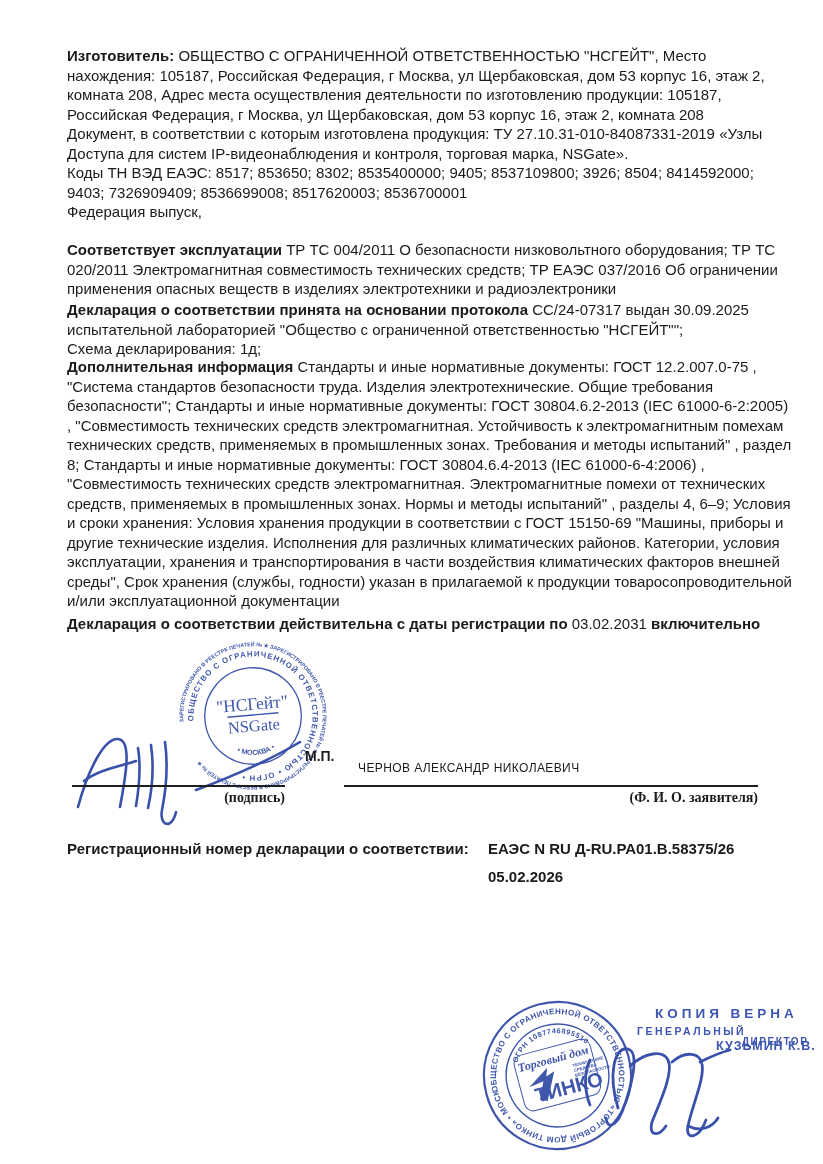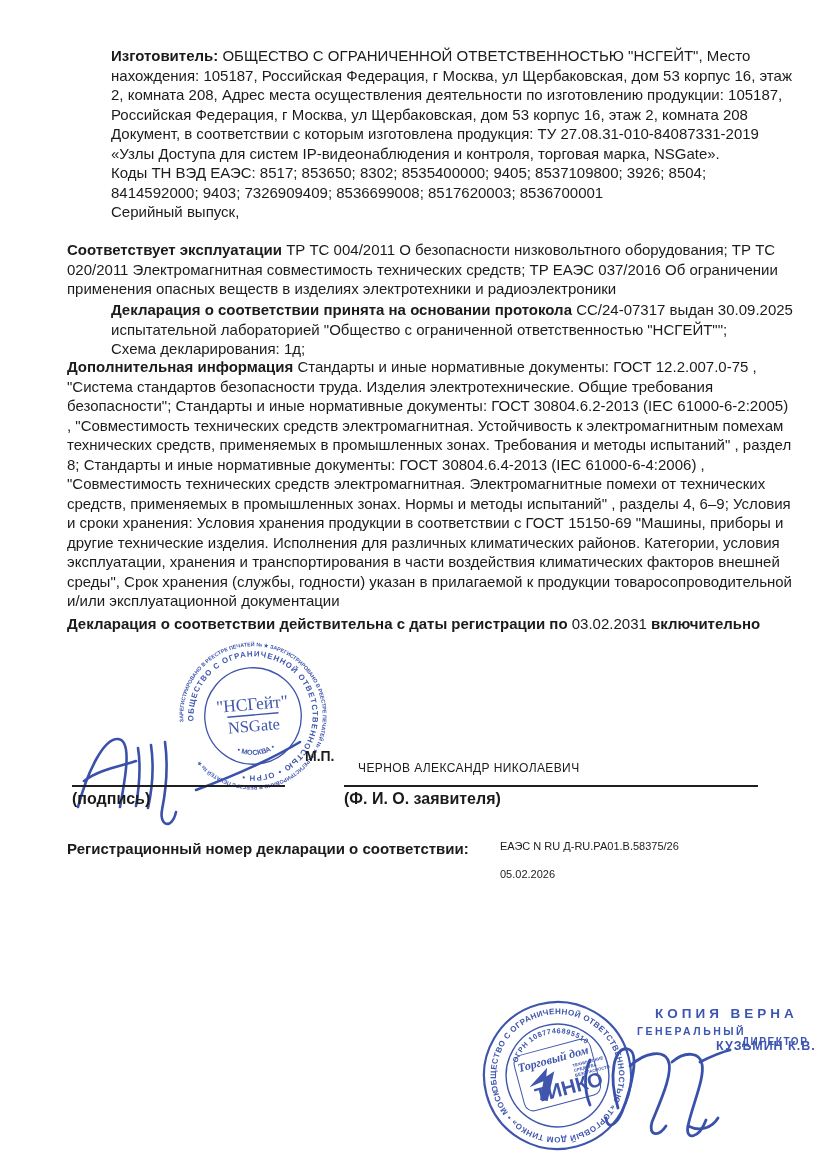--- a/index.html
+++ b/index.html
@@ -1,50 +1,50 @@
 <!DOCTYPE html>
 <html><head>
 <meta charset="utf-8">
 <style>
   html,body{margin:0;padding:0;}
   body{width:823px;height:1164px;background:#ffffff;position:relative;overflow:hidden;
        font-family:"Liberation Sans",sans-serif;color:#1b1b1b;}
   .page{position:absolute;inset:0;background:#fff;}
   .para{position:absolute;left:67px;width:726px;font-size:15px;line-height:19.5px;
         color:#1b1b1b;text-align:left;}
-  .para .seg{display:block;margin-left:44px;}
+  .para .seg{display:block;}
   .lead{font-weight:700;}
   .sigline{position:absolute;border-top:2px solid #1f1f1f;height:0;}
-  .caption{position:absolute;font-size:16px;font-weight:700;text-align:left;}
+  .caption{position:absolute;font-size:14px;font-weight:700;text-align:right;font-family:Liberation Serif, serif;}
   .mp{position:absolute;left:305px;top:748px;font-size:14px;font-weight:700;}
   .fio-name{position:absolute;left:358px;top:761px;font-size:12px;letter-spacing:.4px;}
   .reg-label{position:absolute;left:67px;font-size:15px;font-weight:700;}
-  .reg-value{position:absolute;left:500px;font-size:11px;font-weight:400;}
+  .reg-value{position:absolute;left:488px;font-size:15px;font-weight:700;}
   .stamp1{position:absolute;left:176px;top:639px;transform:rotate(-5deg);}
   .stamp2{position:absolute;left:481px;top:999px;transform:rotate(-15deg);}
   .sig-svg{position:absolute;pointer-events:none;}
   .copy1{position:absolute;left:655px;top:1006px;width:170px;font-size:13.5px;font-weight:700;
          letter-spacing:4px;color:#3d55b2;}
   .copy2a{position:absolute;left:637px;top:1025px;font-size:10.5px;font-weight:700;
           letter-spacing:2.5px;color:#3d55b2;}
   .copy2b{position:absolute;left:742px;top:1036px;font-size:10px;font-weight:700;
           letter-spacing:1.5px;color:#3d55b2;}
   .copy3{position:absolute;left:716px;top:1039px;font-size:12.5px;font-weight:700;
          letter-spacing:1px;color:#3d55b2;text-align:right;}
 </style>
 </head>
 <body>
 
 <div class="page">
 
   <div class="para" style="top:46px;">
     <div class="seg"><span class="lead">Изготовитель:</span> <span>ОБЩЕСТВО С ОГРАНИЧЕННОЙ ОТВЕТСТВЕННОСТЬЮ "НСГЕЙТ", Место нахождения: 105187, Российская Федерация, г Москва, ул Щербаковская, дом 53 корпус 16, этаж 2, комната 208, Адрес места осуществления деятельности по изготовлению продукции: 105187, Российская Федерация, г Москва, ул Щербаковская, дом 53 корпус 16, этаж 2, комната 208</span></div>
-    <div class="seg">Документ, в соответствии с которым изготовлена продукция: ТУ 27.08.31-010-84087331-2019 «Узлы Доступа для систем IP-видеонаблюдения и контроля, торговая марка, NSGate».</div>
+    <div class="seg">Документ, в соответствии с которым изготовлена продукция: ТУ 27.10.31-010-84087331-2019 «Узлы Доступа для систем IP-видеонаблюдения и контроля, торговая марка, NSGate».</div>
     <div class="seg">Коды ТН ВЭД ЕАЭС: 8517; 853650; 8302; 8535400000; 9405; 8537109800; 3926; 8504; 8414592000; 9403; 7326909409; 8536699008; 8517620003; 8536700001</div>
-    <div class="seg">Серийный выпуск,</div>
+    <div class="seg">Федерация выпуск,</div>
   </div>
 
   <div class="para" style="top:240px;">
     <span class="lead">Соответствует эксплуатации</span> <span>ТР ТС 004/2011 О безопасности низковольтного оборудования; ТР ТС 020/2011 Электромагнитная совместимость технических средств; ТР ЕАЭС 037/2016 Об ограничении применения опасных веществ в изделиях электротехники и радиоэлектроники</span>
   </div>
 
   <div class="para" style="top:300px;">
     <div class="seg"><span class="lead">Декларация о соответствии принята на основании протокола</span> <span>СС/24-07317 выдан 30.09.2025 испытательной лабораторией "Общество с ограниченной ответственностью "НСГЕЙТ"";</span></div>
     <div class="seg">Схема декларирования: 1д;</div>
   </div>

